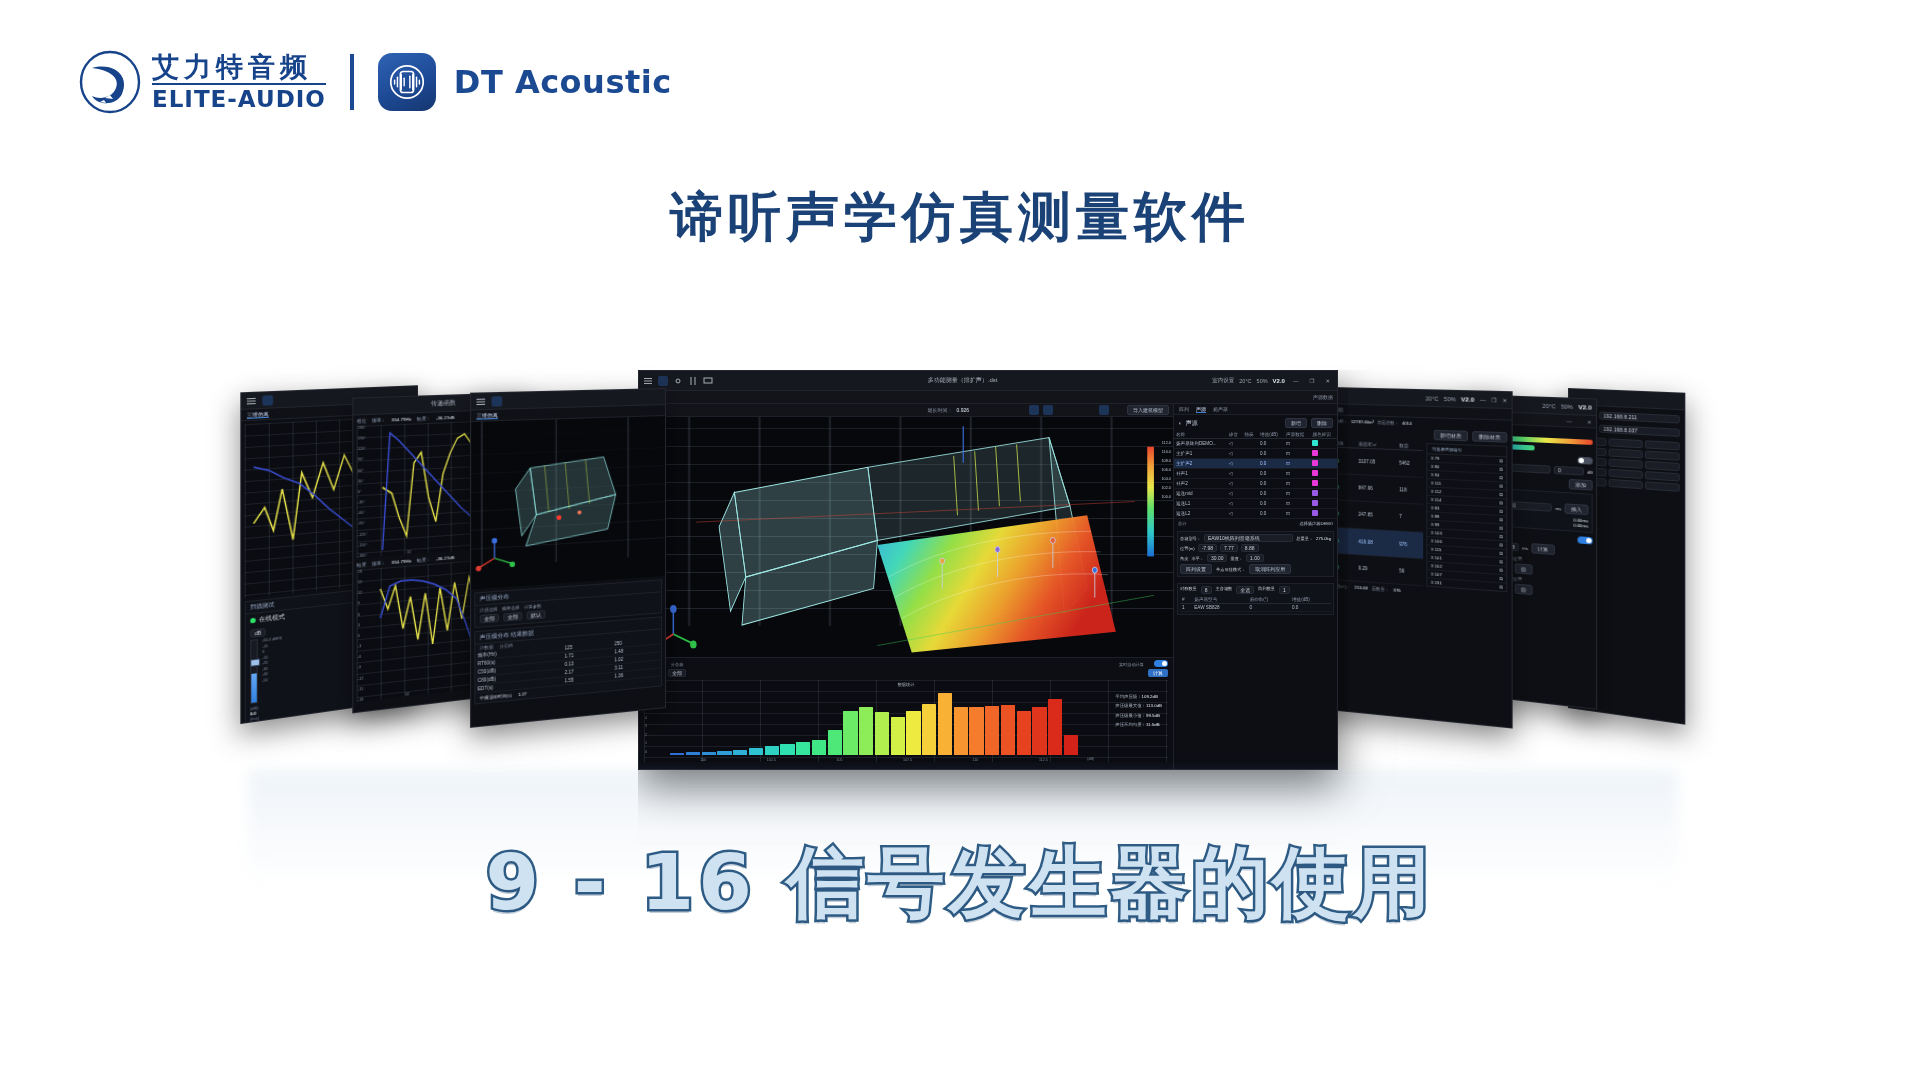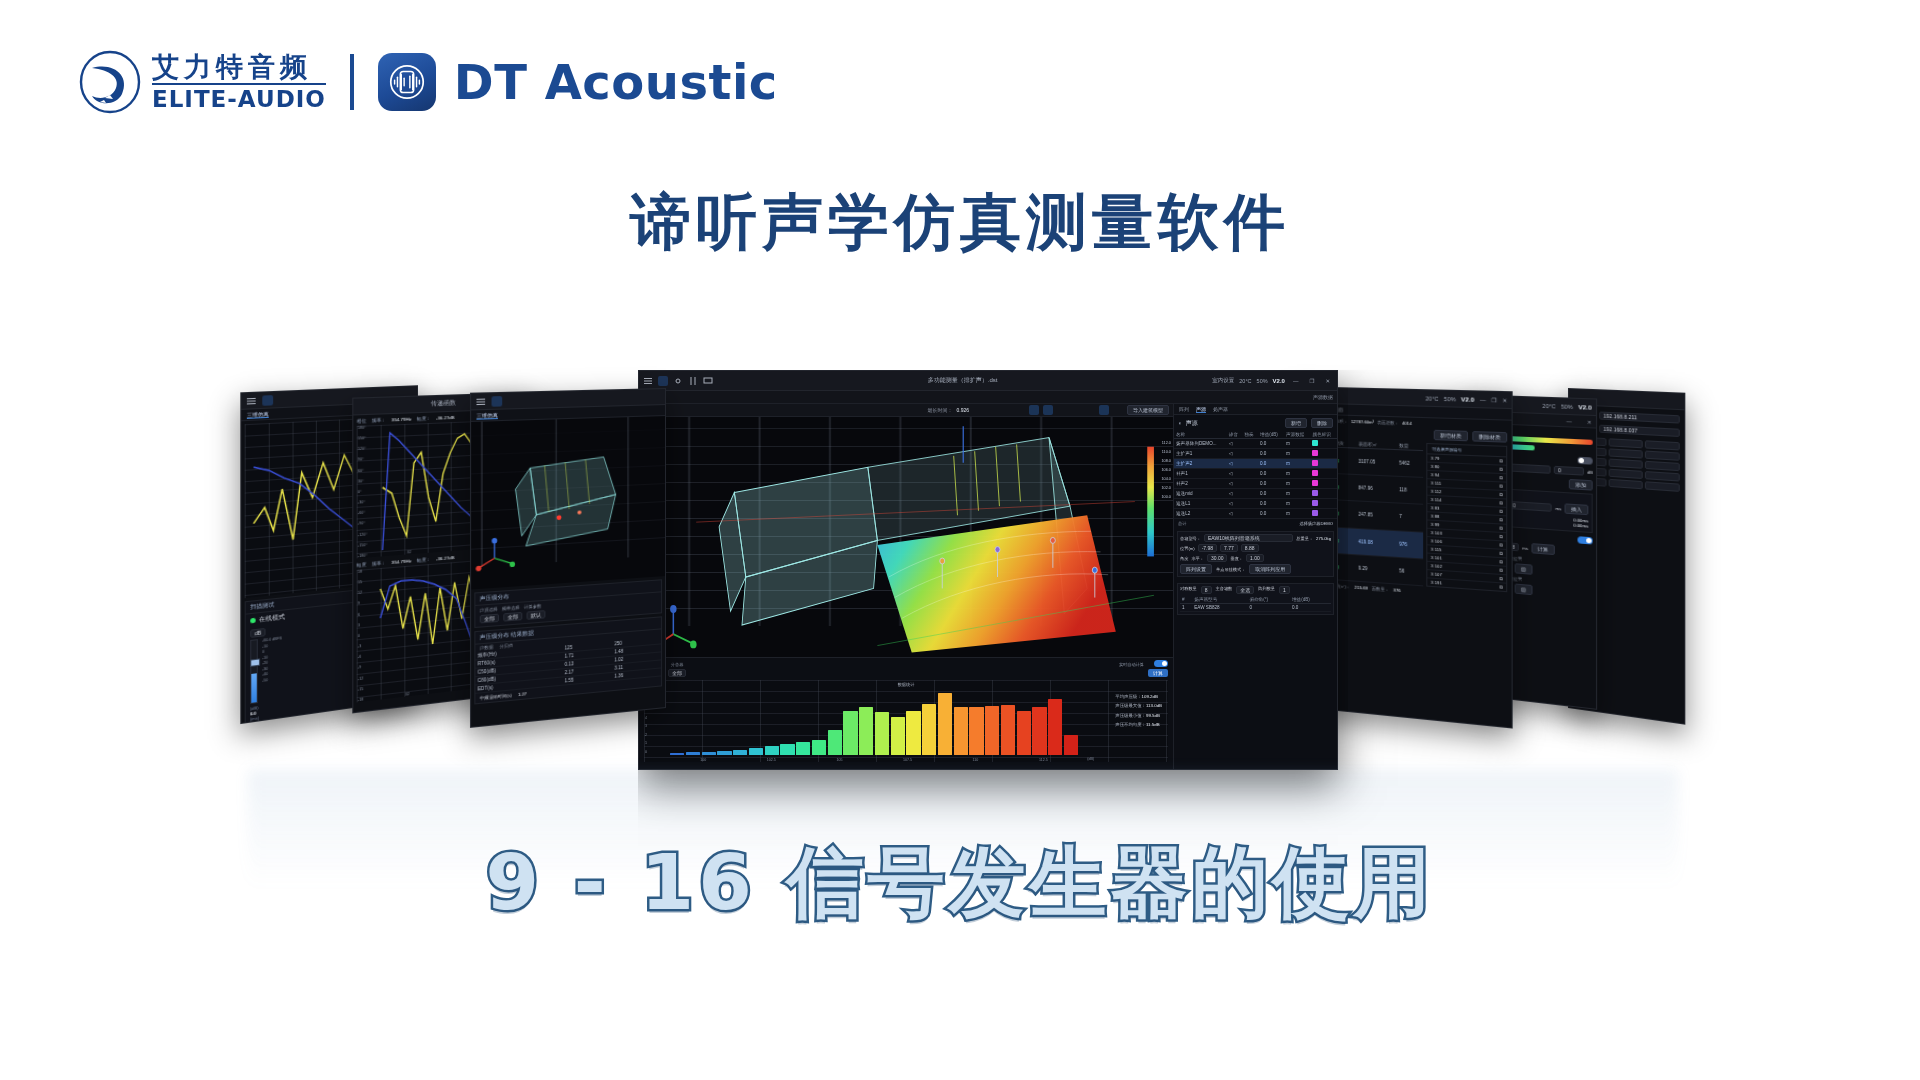--- a/index.html
+++ b/index.html
@@ -30,31 +30,31 @@
     font-family: "DejaVu Sans", sans-serif;
   }
   .brand-div { width: 4px; height: 56px; background: #1b4a92; }
   .dt-logo { display: flex; align-items: center; gap: 18px; }
   .dt-mark {
     width: 58px; height: 58px; border-radius: 14px;
     background: linear-gradient(155deg, #2f63b4 0%, #1d4a96 55%, #15366f 100%);
     display: flex; align-items: center; justify-content: center;
   }
   .dt-name {
-    font-size: 48px; font-weight: 700; color: #1b4a92;
+    font-size: 32px; font-weight: 700; color: #1b4a92;
     letter-spacing: 0.5px;
     font-family: "DejaVu Sans", sans-serif;
   }
 
   
   .main-title {
     position: absolute; left: 0; right: 0; top: 182px;
     text-align: center;
     font-family: "DejaVu Sans", sans-serif;
-    font-size: 61px; font-weight: 700;
+    font-size: 53px; font-weight: 700;
     color: #1b4277; letter-spacing: 5px;
   }
 
   
   .bottom-title {
     position: absolute; left: 0; right: 0; top: 832px;
     text-align: center;
     font-family: "DejaVu Sans", sans-serif;
     font-size: 77px; font-weight: 700;
     letter-spacing: 4px;

